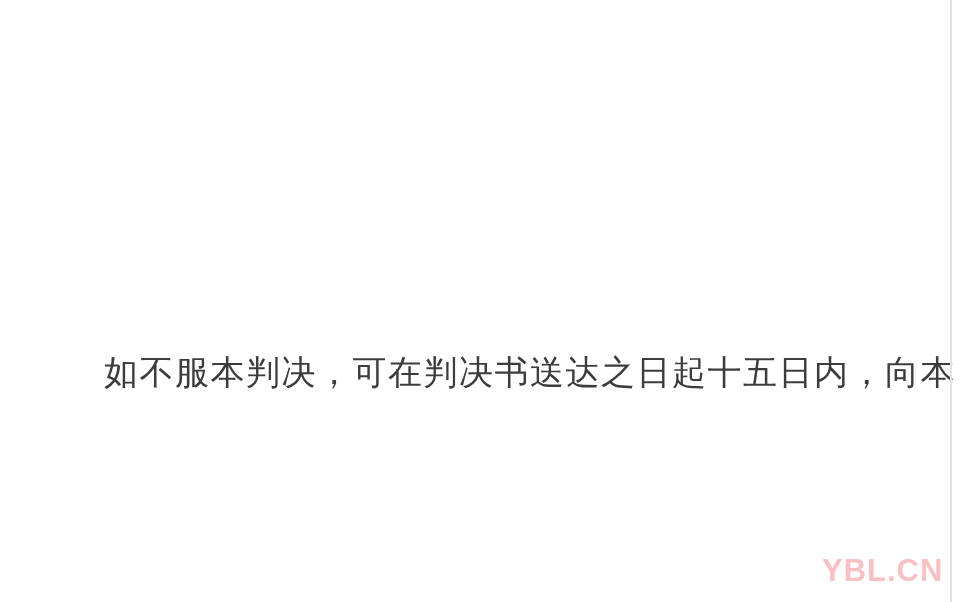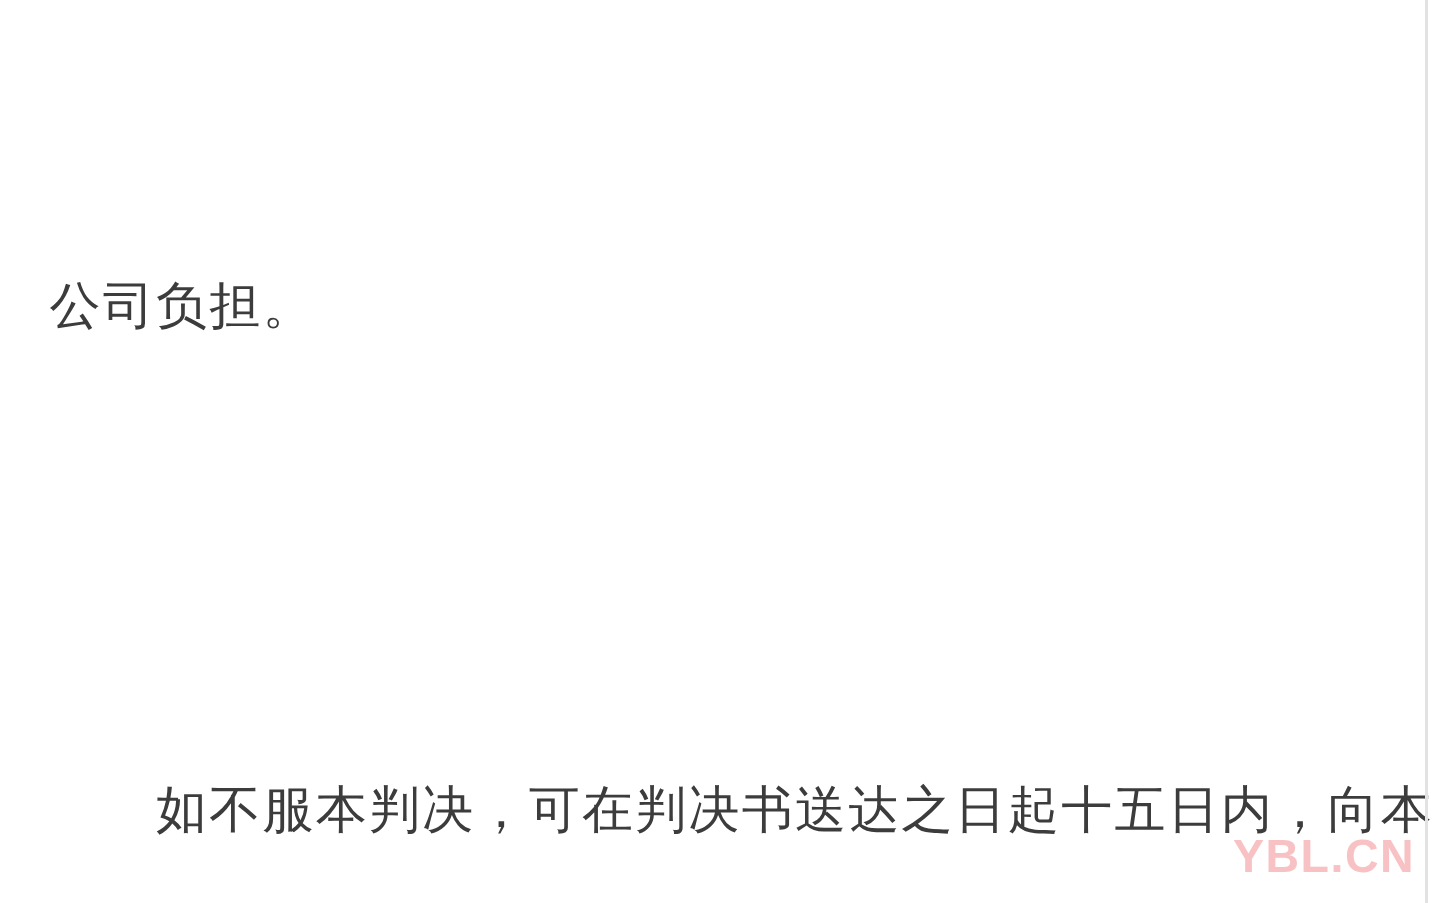--- a/index.html
+++ b/index.html
@@ -40,21 +40,20 @@
     width: 2px;
     height: 602px;
     background: #e2e2e2;
   }
 </style>
 </head>
 <body>
 
 <div class="doc">
 
-  <div class="line">公司负担。</div>
 
   <div>
     <div class="line indent">如不服本判决，可在判决书送达之日起十五日内，向本</div>
     
     
   </div>
 
   
 </div>
 

